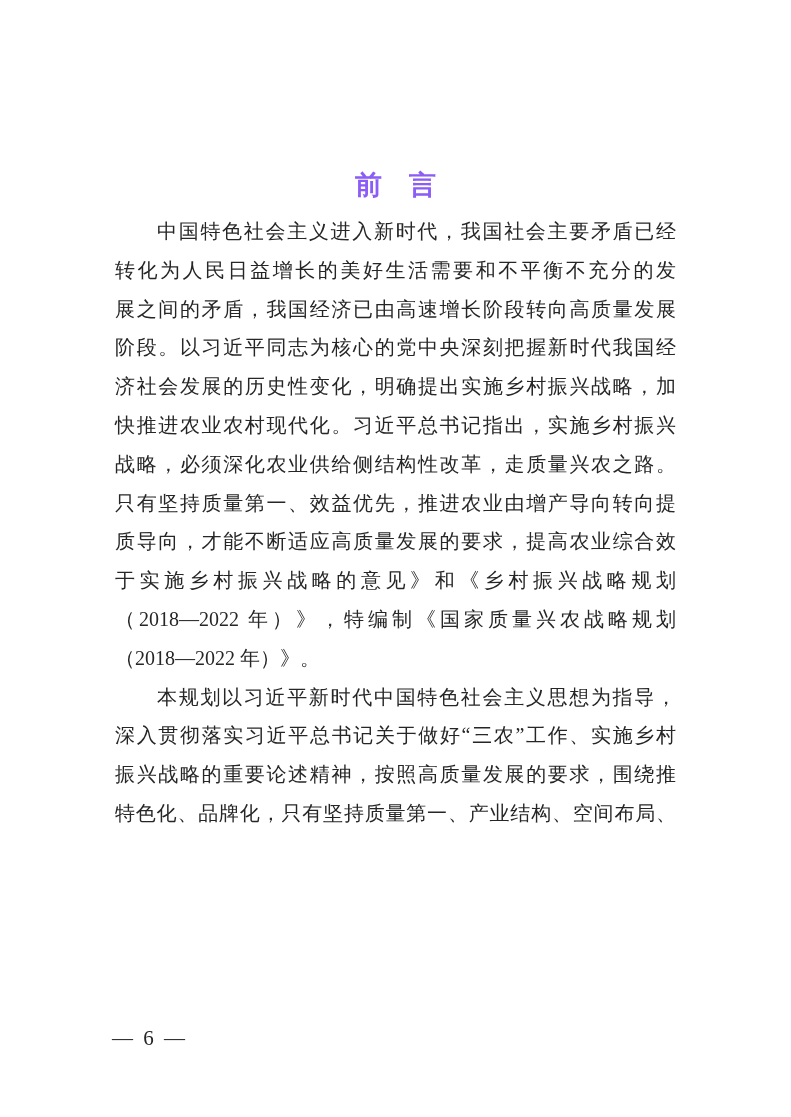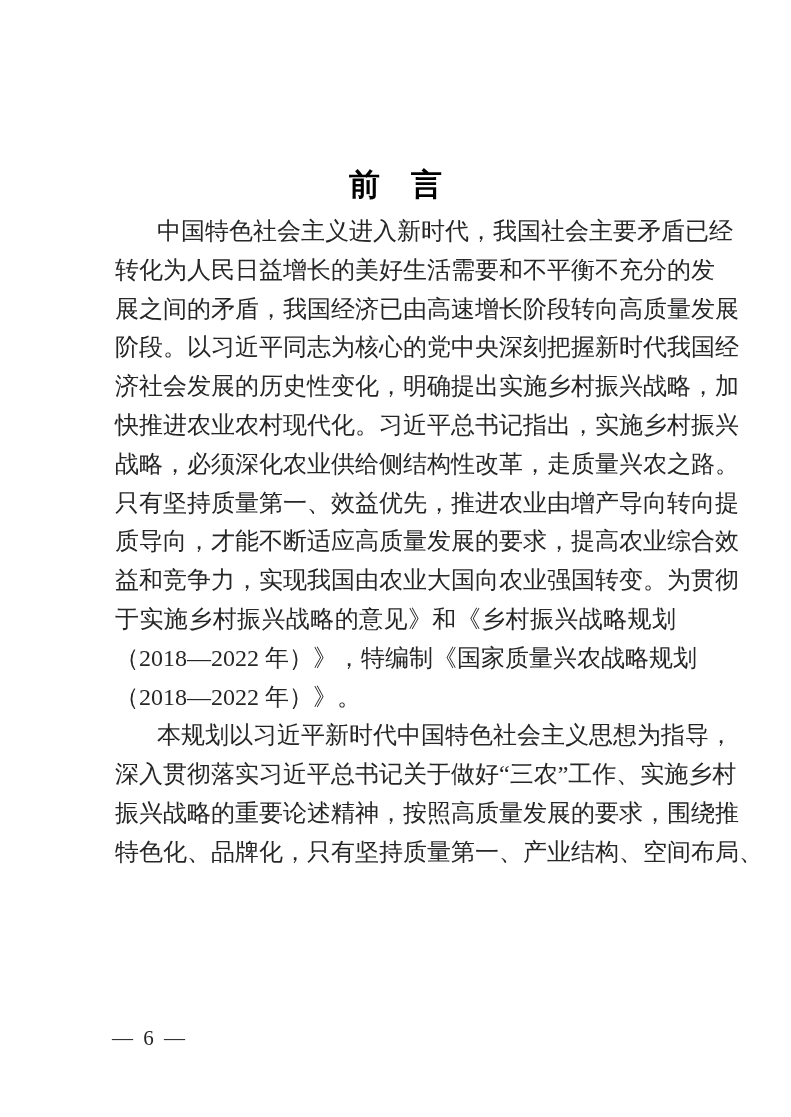--- a/index.html
+++ b/index.html
@@ -18,28 +18,28 @@
   }
   .content {
     position: absolute;
     left: 115px;
     top: 164px;
     width: 561px;
   }
   .doc-title {
     text-align: center;
     font-weight: bold;
-    font-size: 31px;
+    font-size: 27px;
     line-height: 42px;
-    color: #000000;
+    color: #8b5cf6;
     margin-bottom: 6px;
     font-family: "Liberation Sans", "DejaVu Sans", sans-serif;
   }
   .line {
-    font-size: 24px;
+    font-size: 20px;
     line-height: 38.8px;
     height: 38.8px;
     white-space: nowrap;
     text-align: justify;
     text-align-last: justify;
     color: #262626;
   }
   .line.first {
     text-indent: 42px;
   }
@@ -65,21 +65,20 @@
     <div>
         <div class="line first">中国特色社会主义进入新时代，我国社会主要矛盾已经</div>
         <div class="line">转化为人民日益增长的美好生活需要和不平衡不充分的发</div>
         <div class="line">展之间的矛盾，我国经济已由高速增长阶段转向高质量发展</div>
         <div class="line">阶段。以习近平同志为核心的党中央深刻把握新时代我国经</div>
         <div class="line">济社会发展的历史性变化，明确提出实施乡村振兴战略，加</div>
         <div class="line">快推进农业农村现代化。习近平总书记指出，实施乡村振兴</div>
         <div class="line">战略，必须深化农业供给侧结构性改革，走质量兴农之路。</div>
         <div class="line">只有坚持质量第一、效益优先，推进农业由增产导向转向提</div>
         <div class="line">质导向，才能不断适应高质量发展的要求，提高农业综合效</div>
-        <div class="line">益和竞争力，实现我国由农业大国向农业强国转变。为贯彻</div>
         <div class="line">于实施乡村振兴战略的意见》和《乡村振兴战略规划</div>
         <div class="line">（2018—2022 年）》，特编制《国家质量兴农战略规划</div>
         <div class="line end">（2018—2022 年）》。</div>
         <div class="line first">本规划以习近平新时代中国特色社会主义思想为指导，</div>
         <div class="line">深入贯彻落实习近平总书记关于做好“三农”工作、实施乡村</div>
         <div class="line">振兴战略的重要论述精神，按照高质量发展的要求，围绕推</div>
         <div class="line">特色化、品牌化，只有坚持质量第一、产业结构、空间布局、</div>
       </div>
   </div>
   <div class="page-number">— 6 —</div>

